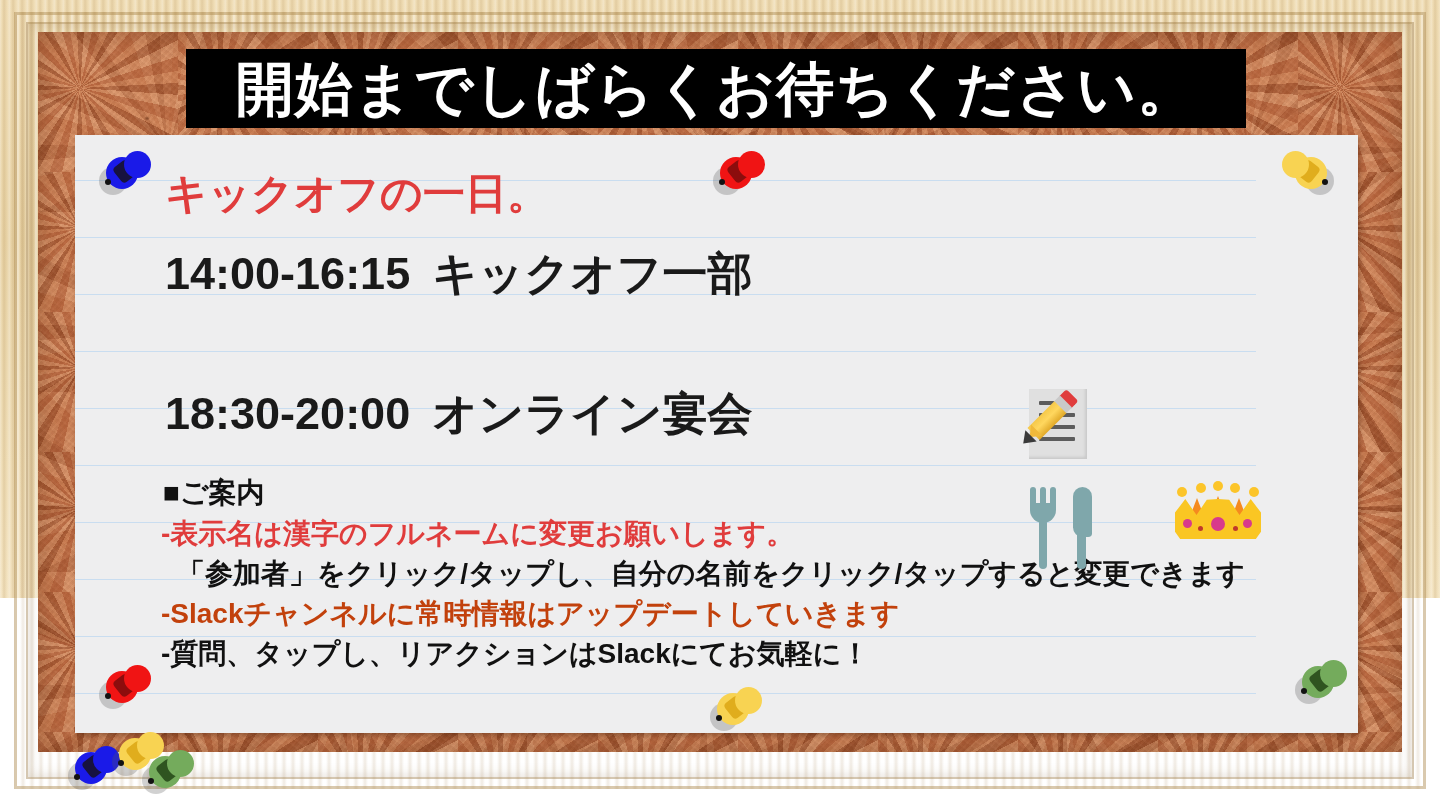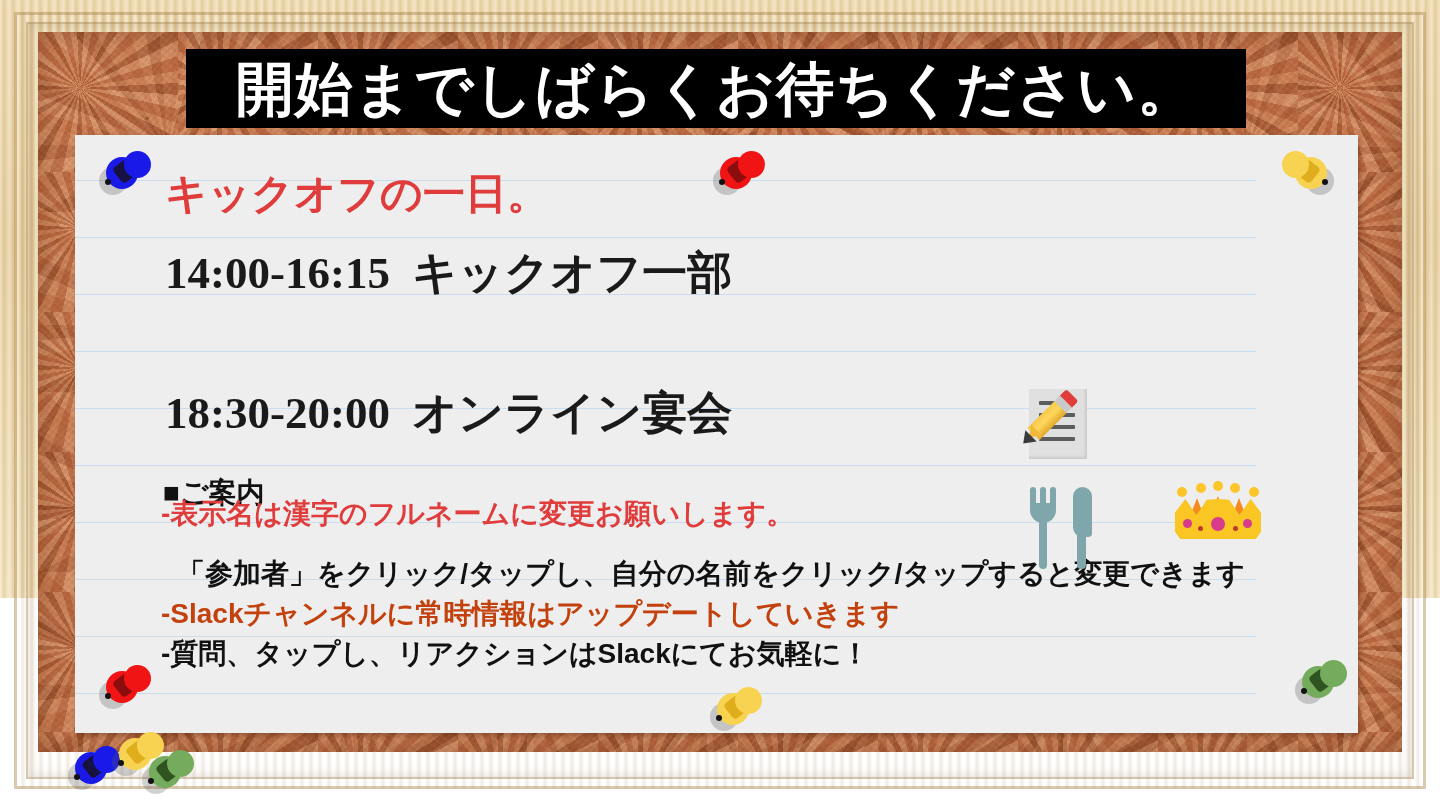--- a/index.html
+++ b/index.html
@@ -151,21 +151,20 @@
     white-space: nowrap;
   }
   .schedule-row {
     position: absolute;
     left: 90px;
     color: #1a1a1a;
     font-size: 45px;
     font-weight: bold;
     line-height: 1;
     white-space: nowrap;
-    font-family: Liberation Serif, serif;
   }
   #schedule-row-0 { top: 116px; }
   #schedule-row-1 { top: 186px; }
   #schedule-row-2 { top: 256px; }
   .sched-time { letter-spacing: 0px; }
   .sched-label { margin-left: 22px; }
 
   #notes-heading {
     position: absolute;
     left: 88px; top: 344px;
@@ -175,21 +174,21 @@
     line-height: 1;
     white-space: nowrap;
   }
   .note-line {
     position: absolute;
     font-size: 28px;
     font-weight: bold;
     line-height: 1;
     white-space: nowrap;
   }
-  #note-line-0 { left: 86px; top: 365px; color: #e03c3c; }
+  #note-line-0 { left: 86px; top: 385px; color: #e03c3c; }
   #note-line-1 { left: 102px; top: 425px; color: #111111; }
   #note-line-2 { left: 86px; top: 465px; color: #c2410c; }
   #note-line-3 { left: 86px; top: 505px; color: #111111; }
 
   
   .emoji-art { position: absolute; }
 
   #memo-emoji { left: 948px; top: 250px; width: 74px; height: 78px; }
   #memo-page {
     position: absolute; left: 6px; top: 4px;

